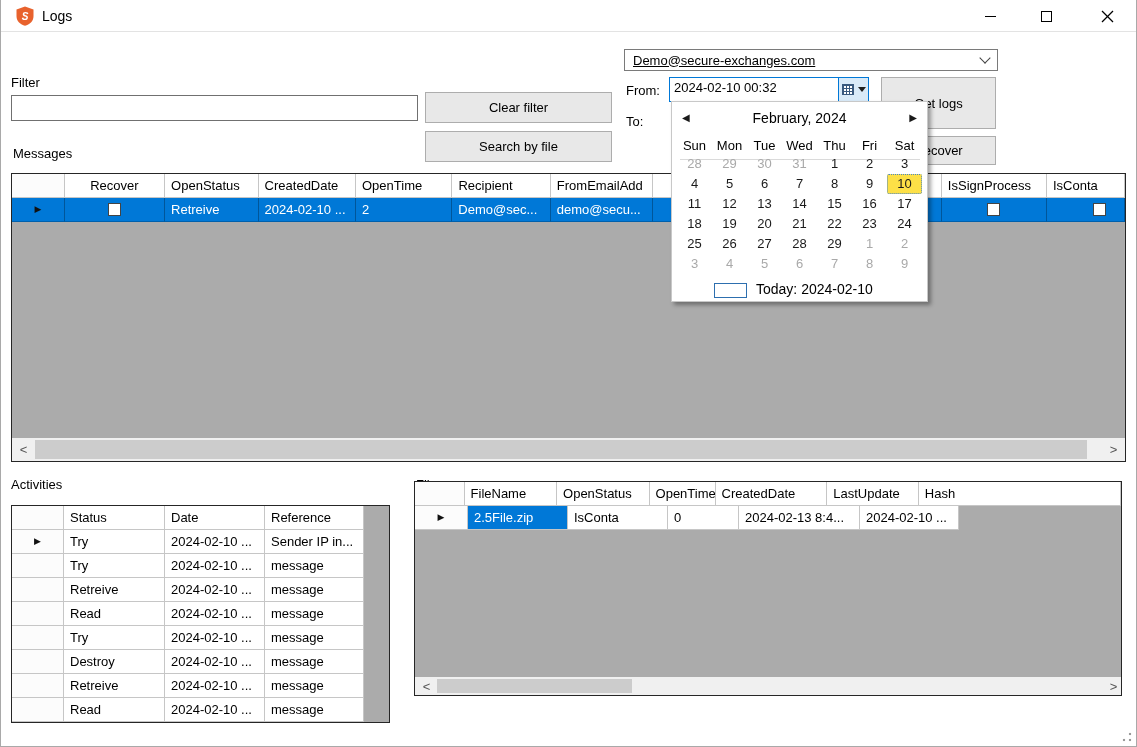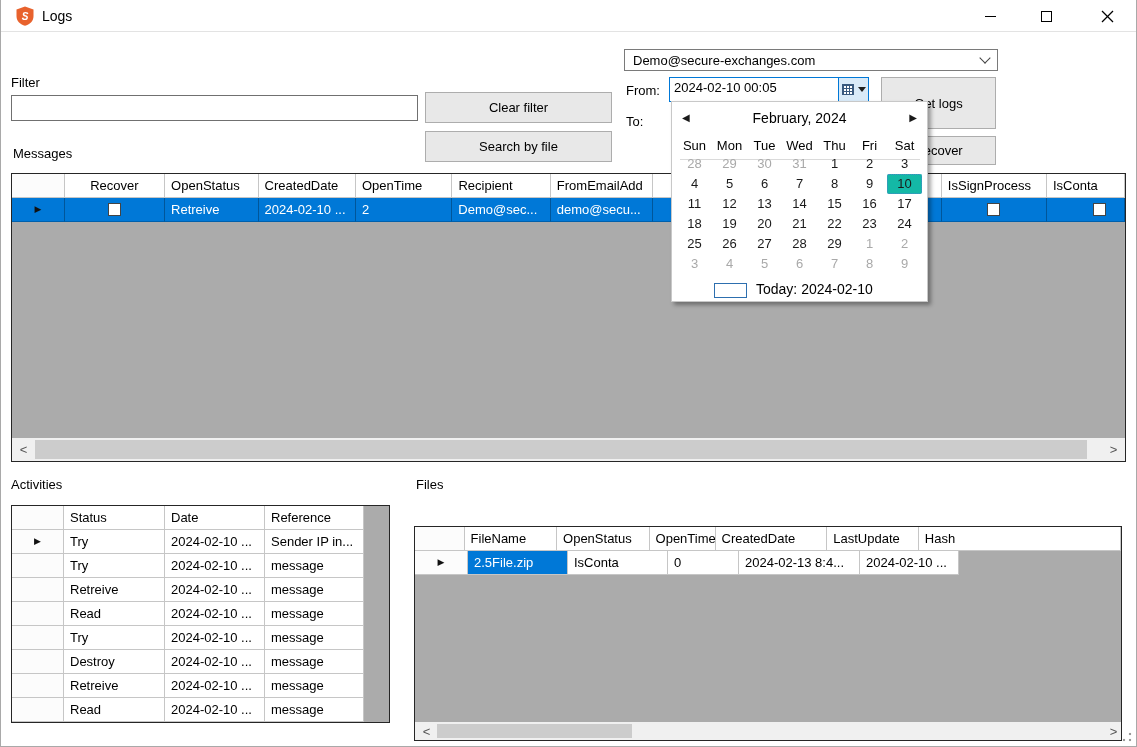--- a/index.html
+++ b/index.html
@@ -13,42 +13,42 @@
   .titlebar { position:absolute; left:0; top:0; width:1137px; height:32px; background:#fff; border-bottom:1px solid #E3E3E3; }
   .app-title { position:absolute; left:41px; top:8px; font-size:14px; }
   .cap-btn { position:absolute; top:0; width:46px; height:32px; display:flex; align-items:center; justify-content:center; }
   .min-glyph { width:11px; height:0; border-top:1px solid #000; }
   .max-glyph { width:11px; height:11px; border:1px solid #000; }
 
   
   .label { color:#000; }
   .text-input { position:absolute; background:#fff; border:1px solid #707070; font:13px "Liberation Sans",sans-serif; padding:0 5px; }
   .btn { position:absolute; background:#E8E8E8; border:1px solid #ADADAD; display:flex; align-items:center; justify-content:center; color:#000; }
-  .combo { position:absolute; background:#fff; border:1px solid #7A7A7A; display:flex; align-items:center; padding:0 8px; }
+  .combo { position:absolute; background:#fff; border:1px solid #7A7A7A; display:flex; align-items:center; padding:0 8px;text-decoration:underline; }
   .chev { width:8px; height:8px; border-right:1.6px solid #444; border-bottom:1.6px solid #444; transform:rotate(45deg); margin-top:-4px; }
   .dtp { position:absolute; border:1px solid #0078D7; background:#fff; display:flex; }
   .dtp-text { flex:1; padding:2px 4px; }
   .dtp-btn { width:30px; background:#D9EAF8; border-left:1px solid #0078D7; display:flex; align-items:center; justify-content:center; gap:4px; }
   .dtp-grid { width:12px; height:11px; border:1px solid #39597E; background:
       linear-gradient(#39597E 1px, transparent 1px) 0 3px/100% 3px,
       linear-gradient(90deg,#39597E 1px, transparent 1px) 3px 0/3px 100%, #fff; }
   .tri-down { width:0; height:0; border-left:4px solid transparent; border-right:4px solid transparent; border-top:5px solid #1F1F1F; }
 
   
   .calendar { position:absolute; left:670px; top:101px; width:257px; height:201px; background:#fff;
               border:1px solid #C8C8C8; box-shadow:3px 3px 4px rgba(0,0,0,0.35); z-index:60; }
   .cal-nav { position:absolute; top:8px; left:0; width:100%; text-align:center; font-size:14px; }
   .cal-arrow { position:absolute; top:10px; font-size:10px; color:#1a1a1a; cursor:default; }
   .cal-wd-row { position:absolute; left:5px; top:36px; display:flex; }
   .cal-wd { width:35px; text-align:center; font-size:13px; }
   .cal-sep { position:absolute; left:8px; top:57px; width:240px; border-top:1px solid #DADADA; }
   .cal-days { position:absolute; left:5px; top:52px; width:245px; display:flex; flex-wrap:wrap; }
   .cal-day { width:35px; height:20px; line-height:20px; text-align:center; font-size:13px; color:#1a1a1a; }
   .cal-day.muted { color:#A9A9A9; }
-  .cal-day.selected { background:#14b8a6; outline:1px dotted #4A86C8; outline-offset:-1px; border-radius:2px; }
+  .cal-day.selected { background:#fde047; outline:1px dotted #4A86C8; outline-offset:-1px; border-radius:2px; }
   .today-box { position:absolute; left:42px; top:181px; width:33px; height:15px; border:1px solid #2D6FAF; background:#fff; }
   .today-label { position:absolute; left:84px; top:179px; font-size:14px; }
 
   
   .grid { position:absolute; background:#ABABAB; border:1px solid #262626; overflow:hidden; }
   .grow { display:flex; height:24px; }
   .hcell { background:#fff; border-right:1px solid #C6C6C6; border-bottom:1px solid #C6C6C6;
            padding:0 6px; line-height:23px; white-space:nowrap; overflow:hidden; }
   .cell { background:#fff; border-right:1px solid #C6C6C6; border-bottom:1px solid #C6C6C6;
           padding:0 6px; line-height:23px; white-space:nowrap; overflow:hidden; }
@@ -106,21 +106,21 @@
   <input class="text-input" style="left: 10px; top: 95px; width: 407px; height: 26px;" type="text" value="">
   <div class="btn" style="left:424px;top:131px;width:187px;height:31px">
     <span>Search by file</span>
   </div>
   <div class="btn" style="left:424px;top:92px;width:187px;height:31px">
     <span>Clear filter</span>
   </div>
 
   <div class="abs label" style="left:625px;top:83px">From:</div>
   <div class="dtp" style="left:668px;top:77px;width:200px;height:25px">
-    <span class="dtp-text">2024-02-10 00:05</span>
+    <span class="dtp-text">2024-02-10 00:32</span>
     <span class="dtp-btn">
       <span class="dtp-grid"></span>
       <span class="tri-down"></span>
     </span>
   </div>
   <div class="abs label" style="left:625px;top:114px">To:</div>
 
   <div class="btn" style="left:880px;top:77px;width:115px;height:52px">
     <span>Get logs</span>
   </div>
@@ -296,21 +296,21 @@
           <div class="cell rowhead" style="width: 52px;"></div>
           <div class="cell" style="width: 101px;">Read</div>
           <div class="cell" style="width: 100px;">2024-02-10 ...</div>
           <div class="cell" style="width: 99px;">message</div>
           <div class="filler"></div>
         </div>
       </div>
   </div>
 
   <div class="abs label" style="left:415px;top:477px">Files</div>
-  <div class="grid" style="left:413px;top:526px;width:708px;height:215px">
+  <div class="grid" style="left:413px;top:481px;width:708px;height:215px">
     <div class="grow">
       <div class="hcell rowhead" style="width:53px"></div>
       <div class="hcell" style="width:100px">FileName</div>
       <div class="hcell" style="width:100px">OpenStatus</div>
       <div class="hcell" style="width:71px">OpenTime</div>
       <div class="hcell" style="width:121px">CreatedDate</div>
       <div class="hcell" style="width:99px">LastUpdate</div>
       <div class="hcell" style="width:220px">Hash</div>
     </div>
     <div class="grow">

